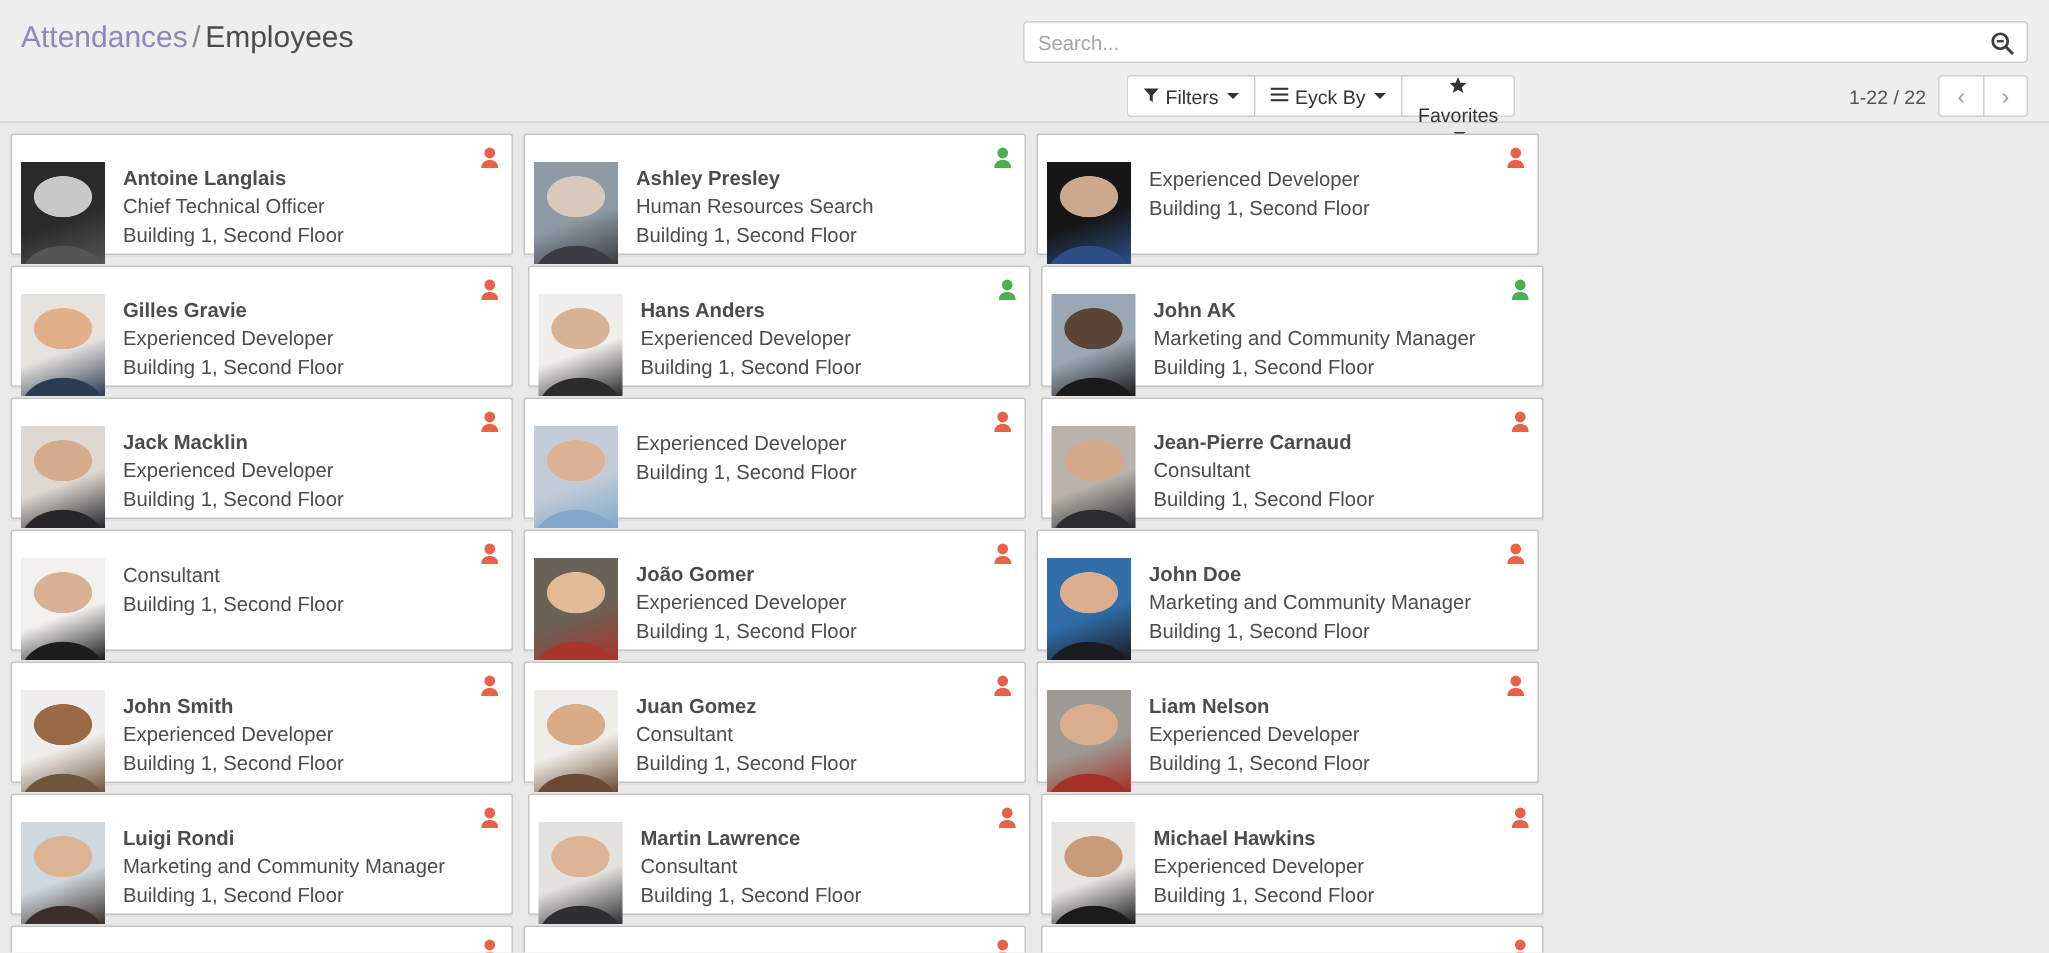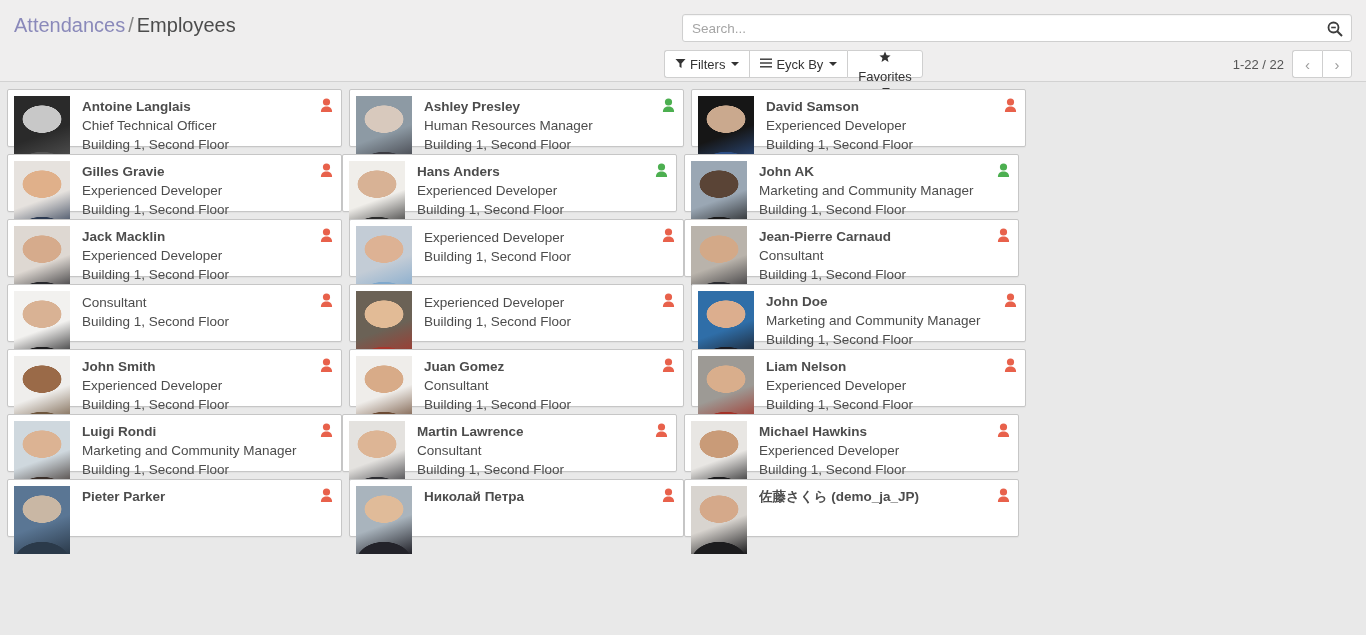--- a/index.html
+++ b/index.html
@@ -64,21 +64,21 @@
     right: 7px; top: 5px;
     width: 18px; height: 18px;
     color: #4a4a4a;
     cursor: pointer;
   }
 
   .toolbar-row {
     position: absolute;
     right: 14px; top: 50px;
     height: 28px;
-    width: 688px;
+    width: 601px;
   }
   .btn-group {
     position: absolute;
     left: 0; top: 0;
     display: flex;
   }
   .tb-btn {
     height: 28px;
     padding: 0 10px;
     background: #fff;
@@ -131,33 +131,33 @@
   .pg-btn:last-child { border-radius: 0 3px 3px 0; border-right-width: 1px; }
 
   
   .board {
     padding: 7px 7px 0 7px;
     display: flex;
     flex-wrap: wrap;
   }
   .kcard {
     width: 335px;
-    height: 58px;
+    height: 81px;
     margin: 0 7px 7px 0;
     background: #fff;
     border: 1px solid #c6c6c6;
     border-radius: 2px;
     position: relative;
     display: flex;
-    padding: 6px 8px 6px 6px;
+    padding: 18px 8px 6px 6px;
     cursor: pointer;
     box-shadow: 0 1px 1px rgba(0,0,0,.04);
     justify-content: center;
   }
-  .kcard:nth-child(4n) { margin-right: 0; }
+  .kcard:nth-child(4n) { margin-right: 10px; }
 
   .avatar {
     width: 56px; height: 68px;
     flex: 0 0 56px;
     background-size: cover;
     background-position: center top;
     background-repeat: no-repeat;
     border: 0;
   }
   .kbody {
@@ -269,32 +269,31 @@
       </div>
       <span class="status-icon"><svg width="13" height="14" viewBox="0 0 13 14">
           <circle cx="6.5" cy="4" r="3.6" fill="#e8614b"></circle>
           <path d="M0.9 14 C0.9 10.2 3.4 8.6 6.5 8.6 C9.6 8.6 12.1 10.2 12.1 14 Z" fill="#e8614b"></path>
         </svg></span>
     </div>
     <div class="kcard">
       <div class="avatar" style="background: radial-gradient(55% 32% at 50% 34%, rgb(216, 201, 189) 0%, rgb(216, 201, 189) 62%, rgba(0, 0, 0, 0) 64%), radial-gradient(70% 42% at 50% 112%, rgb(59, 59, 66) 0%, rgb(59, 59, 66) 70%, rgba(0, 0, 0, 0) 72%), linear-gradient(160deg, rgb(141, 154, 164) 0%, rgb(141, 154, 164) 55%, rgb(59, 59, 66) 100%);"></div>
       <div class="kbody">
         <div class="kname">Ashley Presley</div>
-        <div class="kjob">Human Resources Manager</div>
+        <div class="kjob">Human Resources Search</div>
         <div class="kloc">Building 1, Second Floor</div>
       </div>
       <span class="status-icon"><svg width="13" height="14" viewBox="0 0 13 14">
           <circle cx="6.5" cy="4" r="3.6" fill="#4caf50"></circle>
           <path d="M0.9 14 C0.9 10.2 3.4 8.6 6.5 8.6 C9.6 8.6 12.1 10.2 12.1 14 Z" fill="#4caf50"></path>
         </svg></span>
     </div>
     <div class="kcard">
       <div class="avatar" style="background: radial-gradient(55% 32% at 50% 34%, rgb(202, 169, 142) 0%, rgb(202, 169, 142) 62%, rgba(0, 0, 0, 0) 64%), radial-gradient(70% 42% at 50% 112%, rgb(45, 79, 134) 0%, rgb(45, 79, 134) 70%, rgba(0, 0, 0, 0) 72%), linear-gradient(160deg, rgb(22, 22, 22) 0%, rgb(22, 22, 22) 55%, rgb(45, 79, 134) 100%);"></div>
       <div class="kbody">
-        <div class="kname">David Samson</div>
         <div class="kjob">Experienced Developer</div>
         <div class="kloc">Building 1, Second Floor</div>
       </div>
       <span class="status-icon"><svg width="13" height="14" viewBox="0 0 13 14">
           <circle cx="6.5" cy="4" r="3.6" fill="#e8614b"></circle>
           <path d="M0.9 14 C0.9 10.2 3.4 8.6 6.5 8.6 C9.6 8.6 12.1 10.2 12.1 14 Z" fill="#e8614b"></path>
         </svg></span>
     </div>
     <div class="kcard">
       <div class="avatar" style="background: radial-gradient(55% 32% at 50% 34%, rgb(224, 176, 138) 0%, rgb(224, 176, 138) 62%, rgba(0, 0, 0, 0) 64%), radial-gradient(70% 42% at 50% 112%, rgb(44, 58, 82) 0%, rgb(44, 58, 82) 70%, rgba(0, 0, 0, 0) 72%), linear-gradient(160deg, rgb(230, 226, 222) 0%, rgb(230, 226, 222) 55%, rgb(44, 58, 82) 100%);"></div>
@@ -374,20 +373,21 @@
         <div class="kloc">Building 1, Second Floor</div>
       </div>
       <span class="status-icon"><svg width="13" height="14" viewBox="0 0 13 14">
           <circle cx="6.5" cy="4" r="3.6" fill="#e8614b"></circle>
           <path d="M0.9 14 C0.9 10.2 3.4 8.6 6.5 8.6 C9.6 8.6 12.1 10.2 12.1 14 Z" fill="#e8614b"></path>
         </svg></span>
     </div>
     <div class="kcard">
       <div class="avatar" style="background: radial-gradient(55% 32% at 50% 34%, rgb(226, 187, 150) 0%, rgb(226, 187, 150) 62%, rgba(0, 0, 0, 0) 64%), radial-gradient(70% 42% at 50% 112%, rgb(168, 54, 44) 0%, rgb(168, 54, 44) 70%, rgba(0, 0, 0, 0) 72%), linear-gradient(160deg, rgb(107, 98, 86) 0%, rgb(107, 98, 86) 55%, rgb(168, 54, 44) 100%);"></div>
       <div class="kbody">
+        <div class="kname">João Gomer</div>
         <div class="kjob">Experienced Developer</div>
         <div class="kloc">Building 1, Second Floor</div>
       </div>
       <span class="status-icon"><svg width="13" height="14" viewBox="0 0 13 14">
           <circle cx="6.5" cy="4" r="3.6" fill="#e8614b"></circle>
           <path d="M0.9 14 C0.9 10.2 3.4 8.6 6.5 8.6 C9.6 8.6 12.1 10.2 12.1 14 Z" fill="#e8614b"></path>
         </svg></span>
     </div>
     <div class="kcard">
       <div class="avatar" style="background: radial-gradient(55% 32% at 50% 34%, rgb(220, 174, 142) 0%, rgb(220, 174, 142) 62%, rgba(0, 0, 0, 0) 64%), radial-gradient(70% 42% at 50% 112%, rgb(27, 27, 34) 0%, rgb(27, 27, 34) 70%, rgba(0, 0, 0, 0) 72%), linear-gradient(160deg, rgb(47, 110, 168) 0%, rgb(47, 110, 168) 55%, rgb(27, 27, 34) 100%);"></div>

